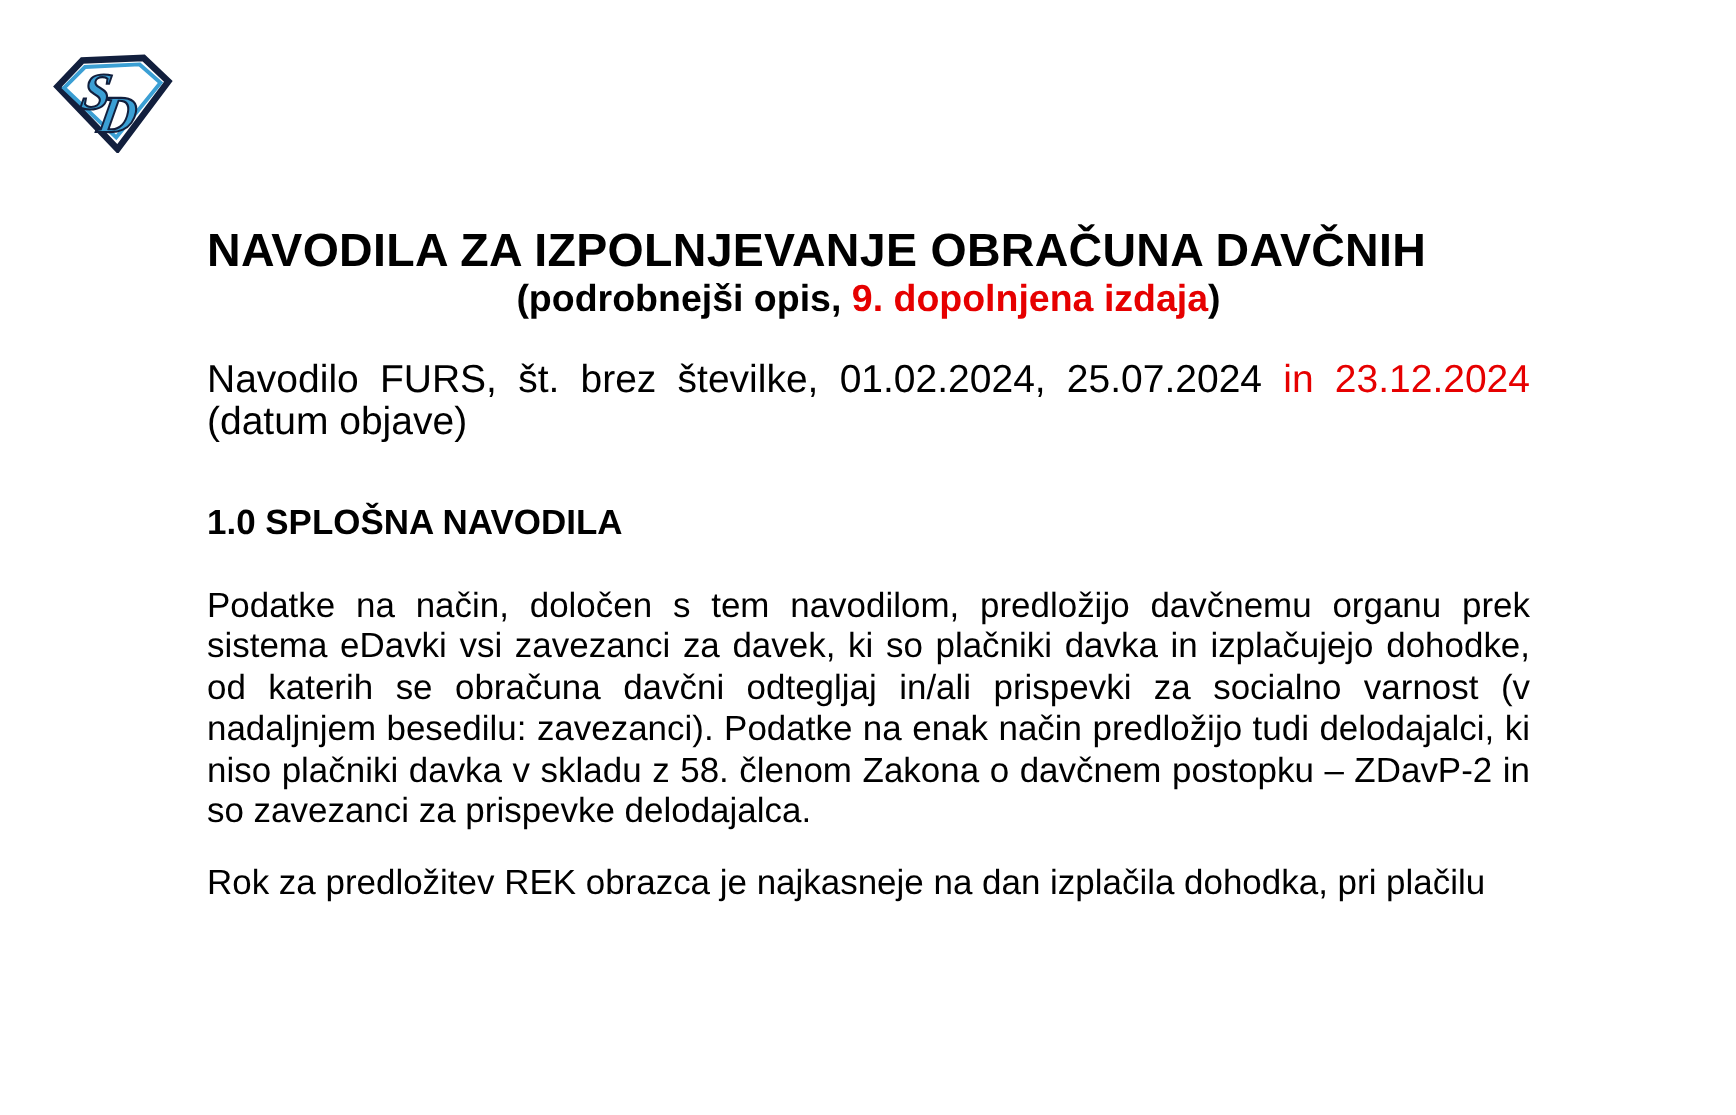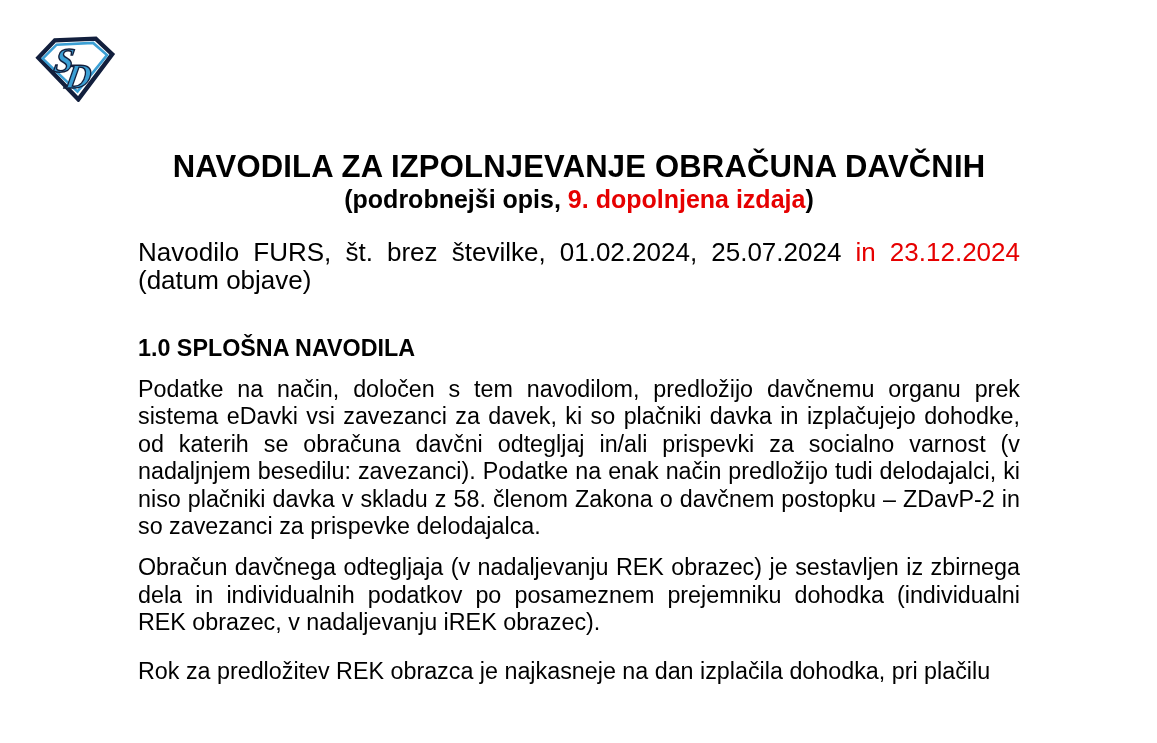--- a/index.html
+++ b/index.html
@@ -22,21 +22,20 @@
     width: 88px;
     height: 66px;
   }
   .content {
     position: absolute;
     left: 138px;
     top: 149px;
     width: 882px;
   }
   .title-line {
-    text-align: center;
     font-weight: bold;
     font-size: 31px;
     line-height: 35px;
     letter-spacing: 0.2px;
   }
   .subtitle {
     text-align: center;
     font-weight: bold;
     font-size: 25px;
     line-height: 30px;
@@ -48,21 +47,21 @@
     line-height: 28px;
     text-align: justify;
   }
   .section-heading {
     margin: 40px 0 0 0;
     font-weight: bold;
     font-size: 23.3px;
     line-height: 28px;
   }
   .body-para {
-    margin: 14px 0 0 0;
+    margin: 28px 0 0 0;
     font-size: 23.3px;
     line-height: 27.4px;
     text-align: justify;
   }
   .body-para.tight {
     margin-top: 21px;
   }
   .red {
     color: var(--accent-red, #e60000);
   }
@@ -84,17 +83,16 @@
   <div class="title-line">NAVODILA ZA IZPOLNJEVANJE OBRAČUNA DAVČNIH</div>
 
   <div class="subtitle"><span>(podrobnejši opis, </span><span class="red">9. dopolnjena izdaja</span><span>)</span></div>
 
   <p class="reference"><span>Navodilo FURS, št. brez številke, 01.02.2024, 25.07.2024 </span><span class="red">in 23.12.2024</span><span> (datum objave)</span></p>
 
   <p class="section-heading">1.0 SPLOŠNA NAVODILA</p>
 
   <p class="body-para">Podatke na način, določen s tem navodilom, predložijo davčnemu organu prek sistema eDavki vsi zavezanci za davek, ki so plačniki davka in izplačujejo dohodke, od katerih se obračuna davčni odtegljaj in/ali prispevki za socialno varnost (v nadaljnjem besedilu: zavezanci). Podatke na enak način predložijo tudi delodajalci, ki niso plačniki davka v skladu z 58. členom Zakona o davčnem postopku – ZDavP-2 in so zavezanci za prispevke delodajalca.</p>
 
-  <p class="body-para">Obračun davčnega odtegljaja (v nadaljevanju REK obrazec) je sestavljen iz zbirnega dela in individualnih podatkov po posameznem prejemniku dohodka (individualni REK obrazec, v nadaljevanju iREK obrazec).</p>
 
   <p class="body-para tight">Rok za predložitev REK obrazca je najkasneje na dan izplačila dohodka, pri plačilu</p>
 
 </div>
 
 </body></html>

